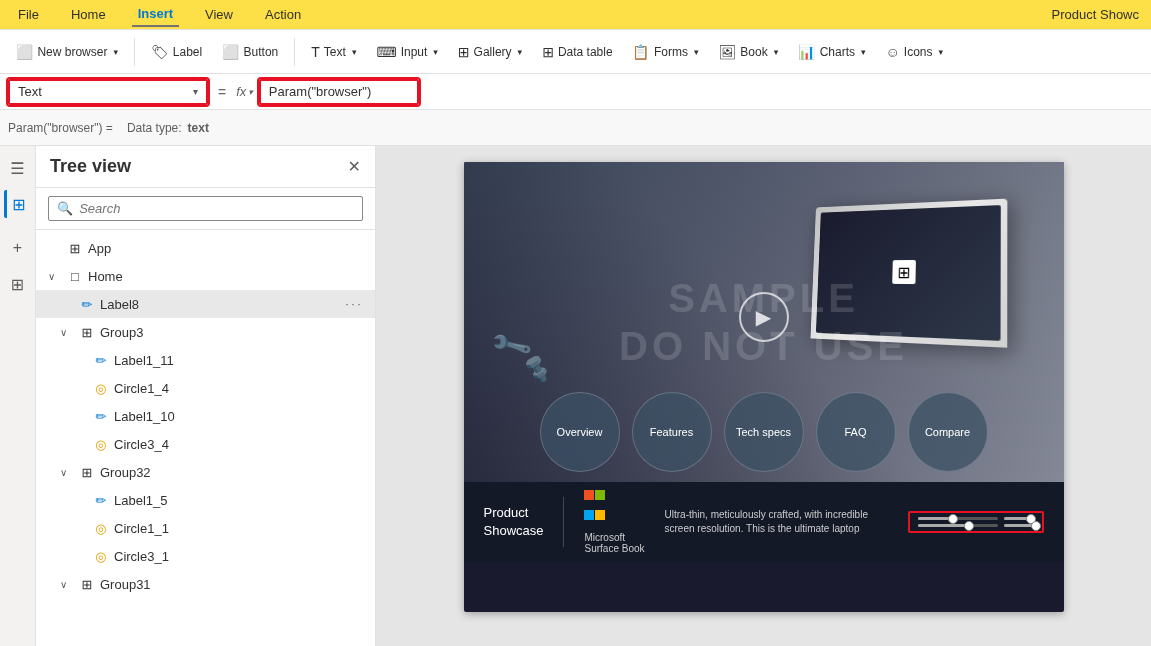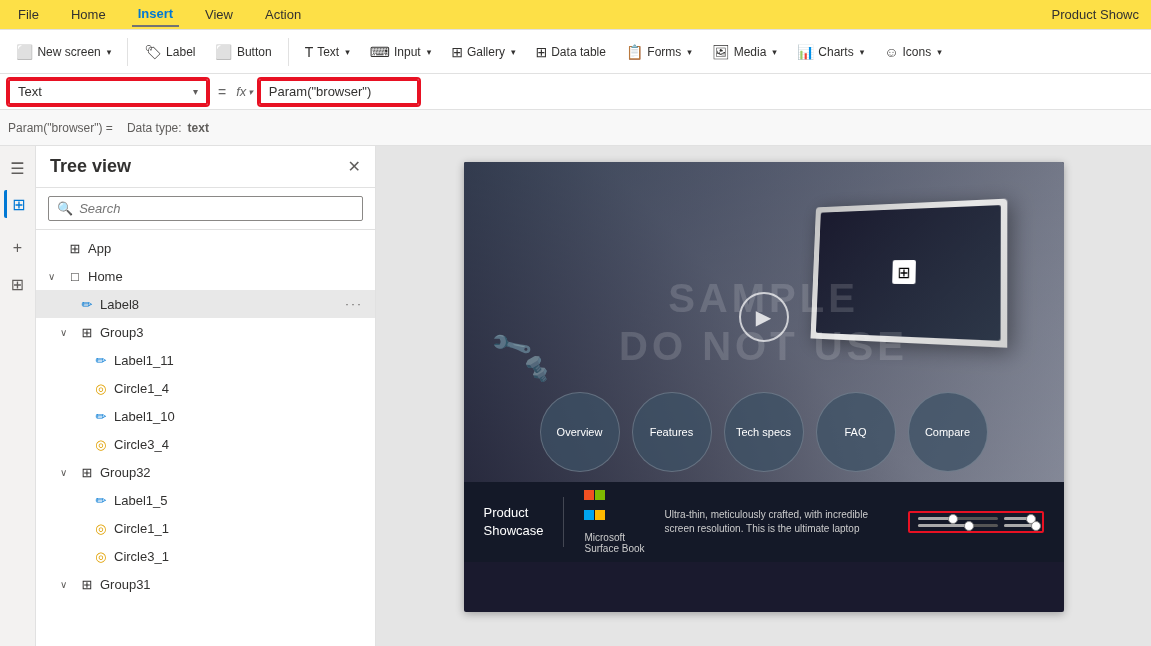--- a/index.html
+++ b/index.html
@@ -204,21 +204,21 @@
   <span class="menubar-item">Home</span>
   <span class="menubar-item active">Insert</span>
   <span class="menubar-item">View</span>
   <span class="menubar-item">Action</span>
   <span class="menubar-right">Product Showc</span>
 </div>
 
 <div class="toolbar">
   <button class="toolbar-btn">
     <span class="icon">⬜</span>
-    <span>New screen</span>
+    <span>New browser</span>
     <span class="dropdown-arrow">▾</span>
   </button>
   <div class="toolbar-sep"></div>
   <button class="toolbar-btn">
     <span class="icon">🏷</span>
     <span>Label</span>
   </button>
   <button class="toolbar-btn">
     <span class="icon">⬜</span>
     <span>Button</span>
@@ -243,21 +243,21 @@
     <span class="icon">⊞</span>
     <span>Data table</span>
   </button>
   <button class="toolbar-btn">
     <span class="icon">📋</span>
     <span>Forms</span>
     <span class="dropdown-arrow">▾</span>
   </button>
   <button class="toolbar-btn">
     <span class="icon">🖼</span>
-    <span>Media</span>
+    <span>Book</span>
     <span class="dropdown-arrow">▾</span>
   </button>
   <button class="toolbar-btn">
     <span class="icon">📊</span>
     <span>Charts</span>
     <span class="dropdown-arrow">▾</span>
   </button>
   <button class="toolbar-btn">
     <span class="icon">☺</span>
     <span>Icons</span>

